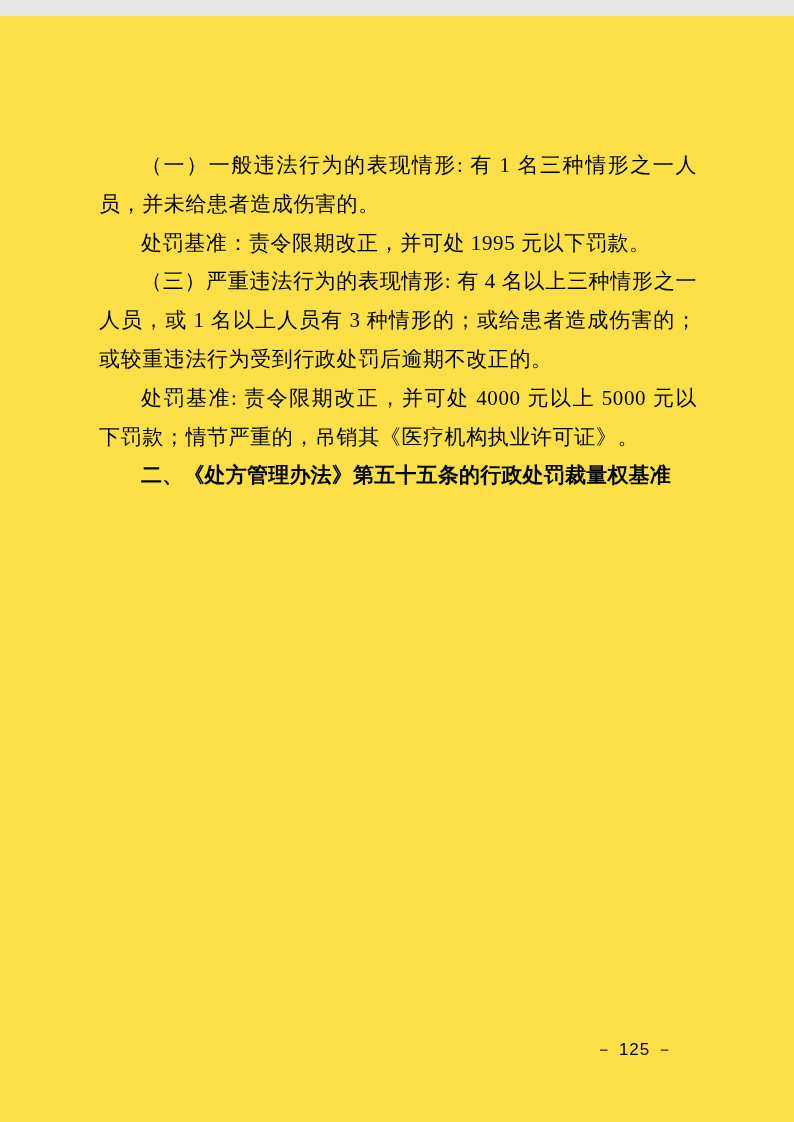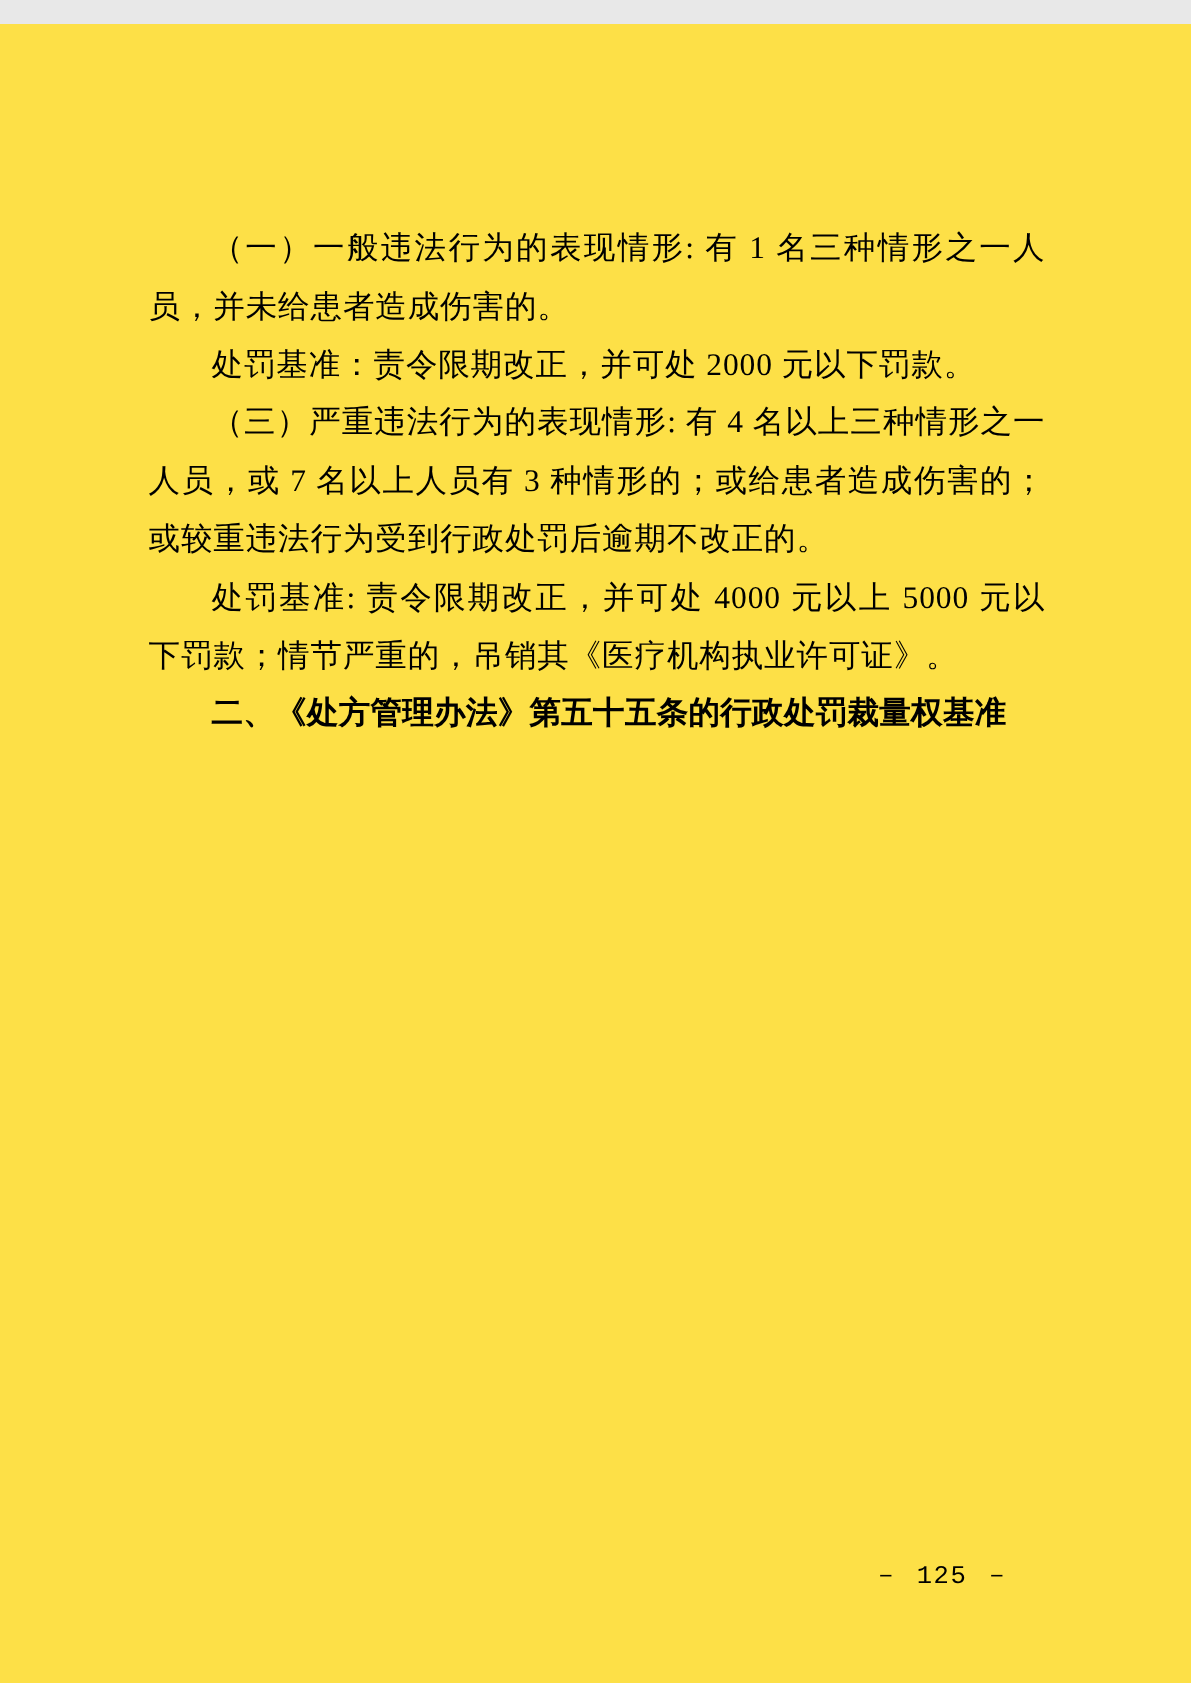--- a/index.html
+++ b/index.html
@@ -27,38 +27,38 @@
     margin: 0;
     font-size: 21px;
     line-height: 38.8px;
     text-align: justify;
     text-indent: 2em;
     letter-spacing: 0.6px;
     word-break: break-all;
   }
   p.para.heading {
     font-weight: bold;
-    font-family: Liberation Serif, serif;
+    font-family: Liberation Sans, sans-serif;
     letter-spacing: 0.2px;
   }
   .footer {
     position: absolute;
     top: 1022px;
     right: 120px;
     font-size: 17px;
     letter-spacing: 1px;
-    font-family: Liberation Mono, monospace;
+    font-family: Liberation Sans, sans-serif;
     color: #000000;
   }
 </style>
 </head>
 <body>
 
 <div class="page">
   <div class="content">
     <p class="para">（一）一般违法行为的表现情形: 有 1 名三种情形之一人员，并未给患者造成伤害的。</p>
-    <p class="para">处罚基准：责令限期改正，并可处 2000 元以下罚款。</p>
-    <p class="para">（三）严重违法行为的表现情形: 有 4 名以上三种情形之一人员，或 7 名以上人员有 3 种情形的；或给患者造成伤害的；或较重违法行为受到行政处罚后逾期不改正的。</p>
+    <p class="para">处罚基准：责令限期改正，并可处 1995 元以下罚款。</p>
+    <p class="para">（三）严重违法行为的表现情形: 有 4 名以上三种情形之一人员，或 1 名以上人员有 3 种情形的；或给患者造成伤害的；或较重违法行为受到行政处罚后逾期不改正的。</p>
     <p class="para">处罚基准: 责令限期改正，并可处 4000 元以上 5000 元以下罚款；情节严重的，吊销其《医疗机构执业许可证》。</p>
     <p class="para heading">二、《处方管理办法》第五十五条的行政处罚裁量权基准</p>
   </div>
   <div class="footer">－ 125 －</div>
 </div>
 
 </body></html>

